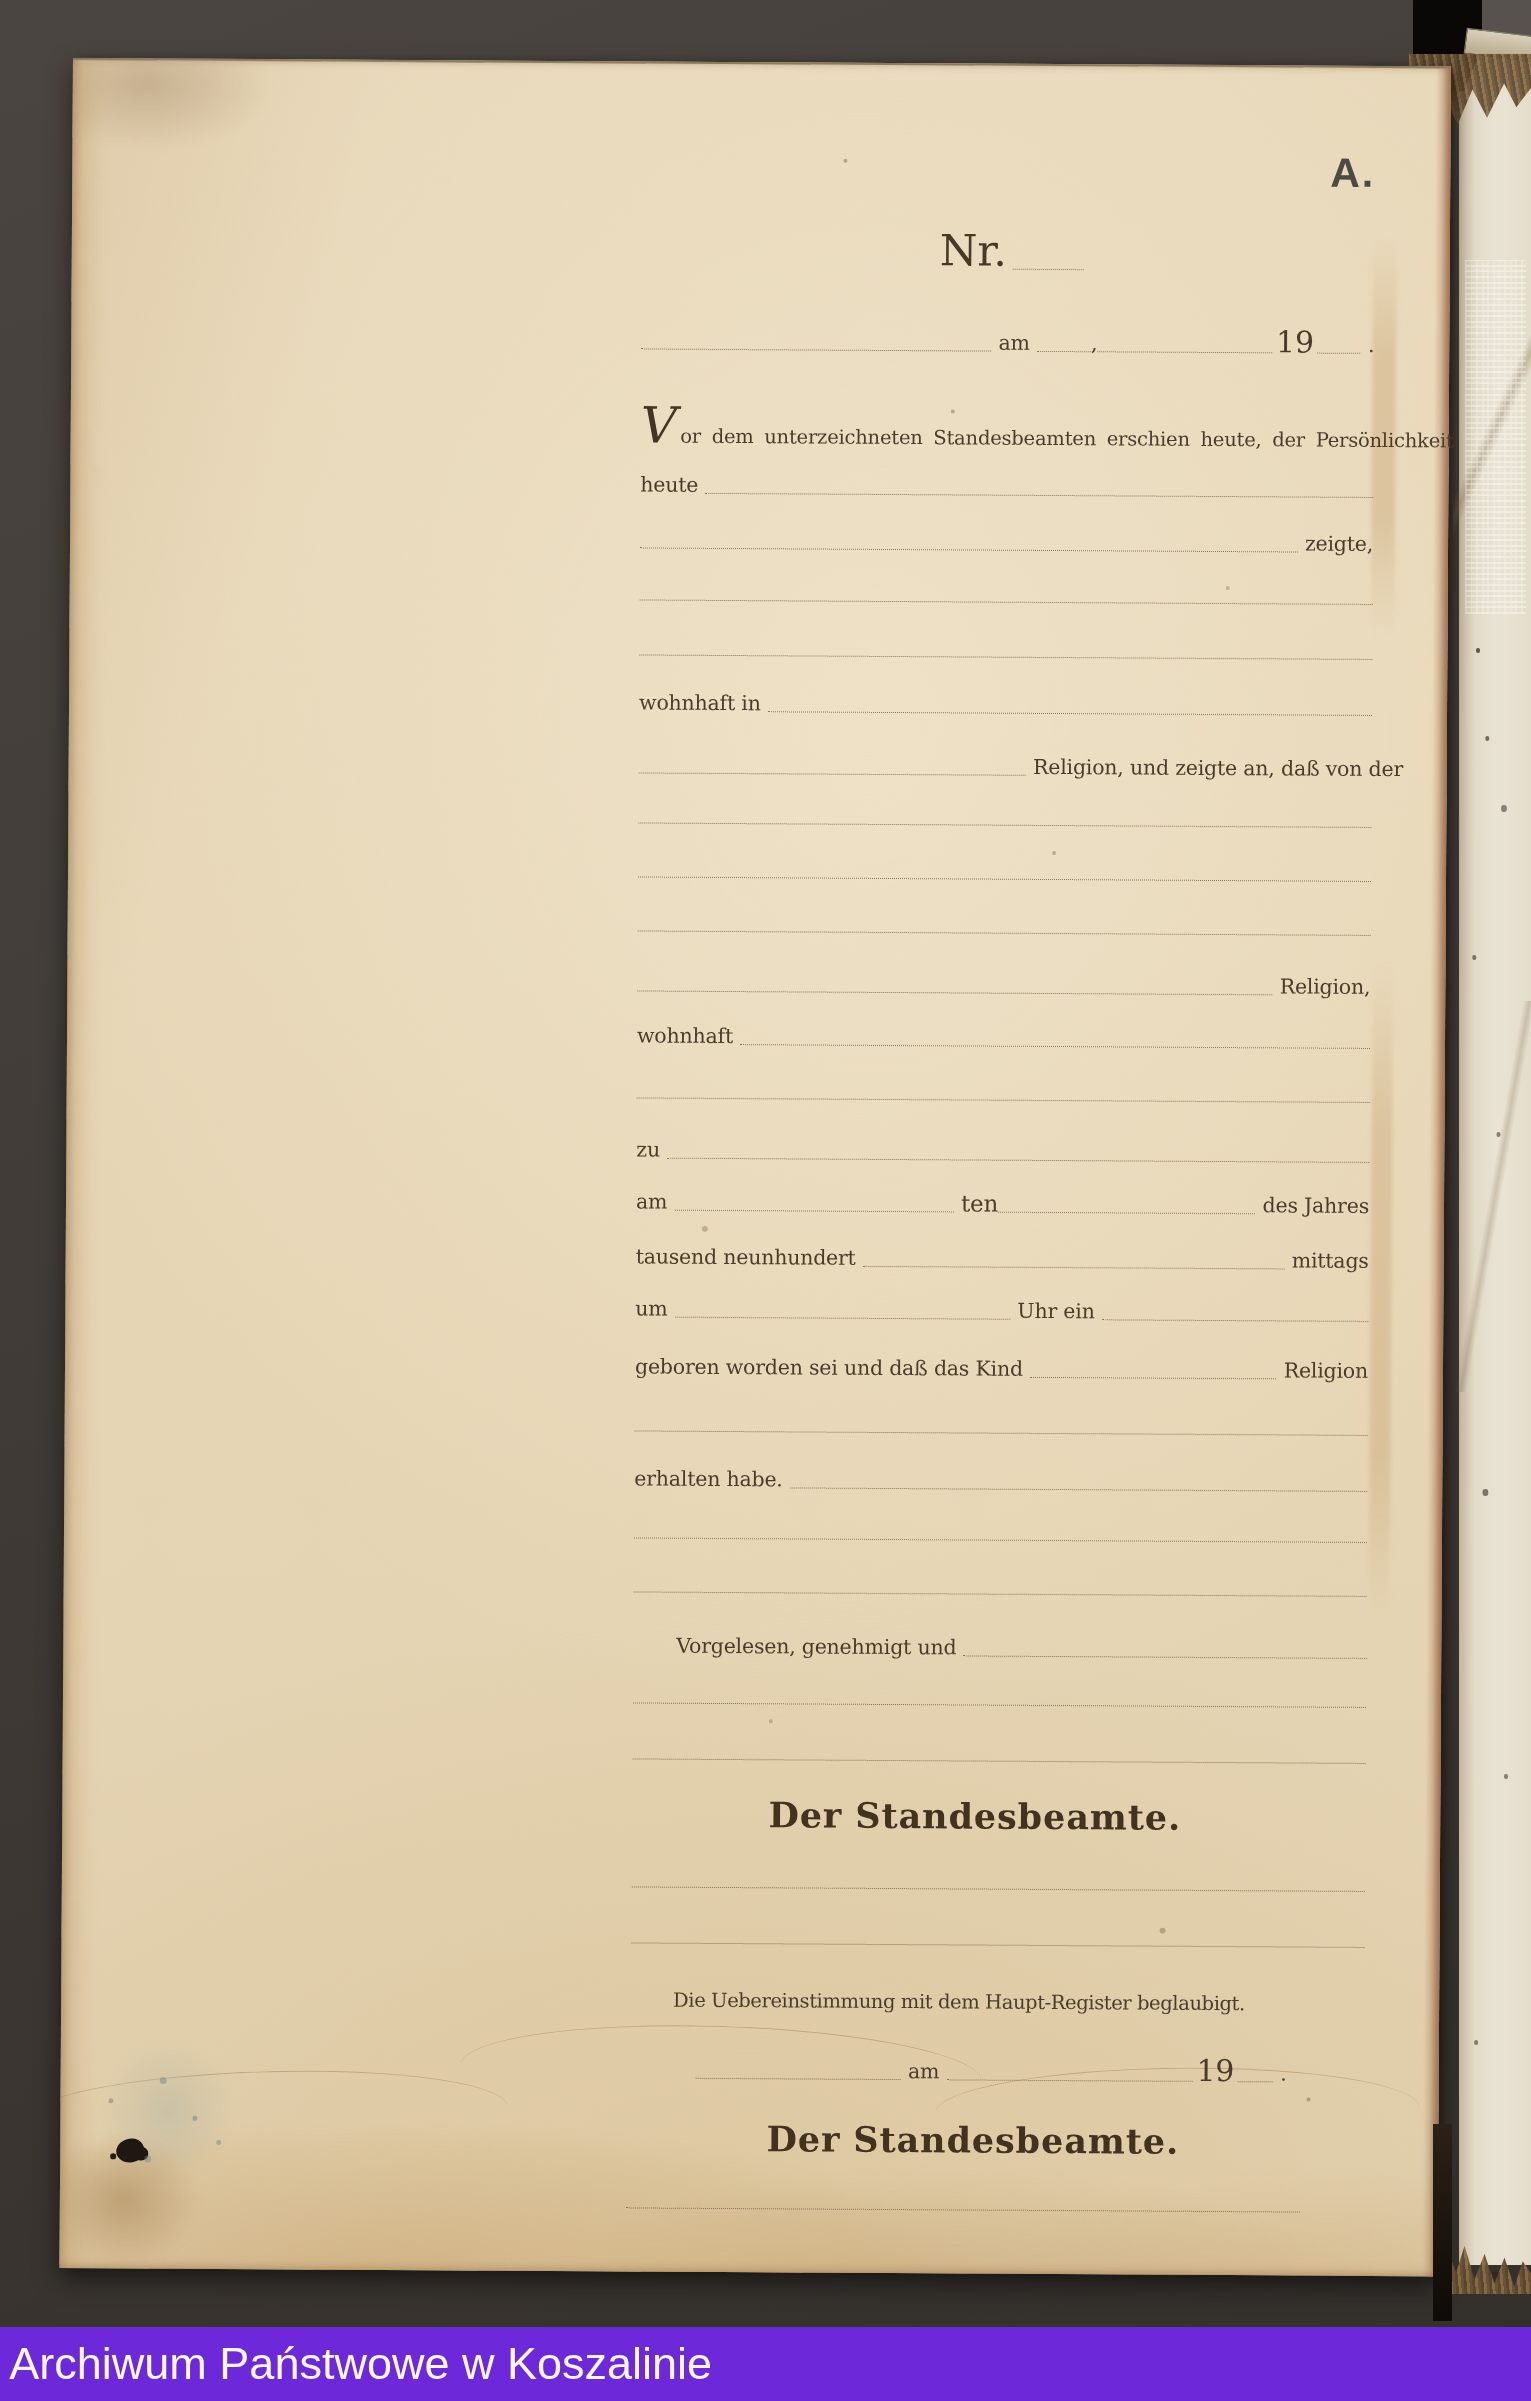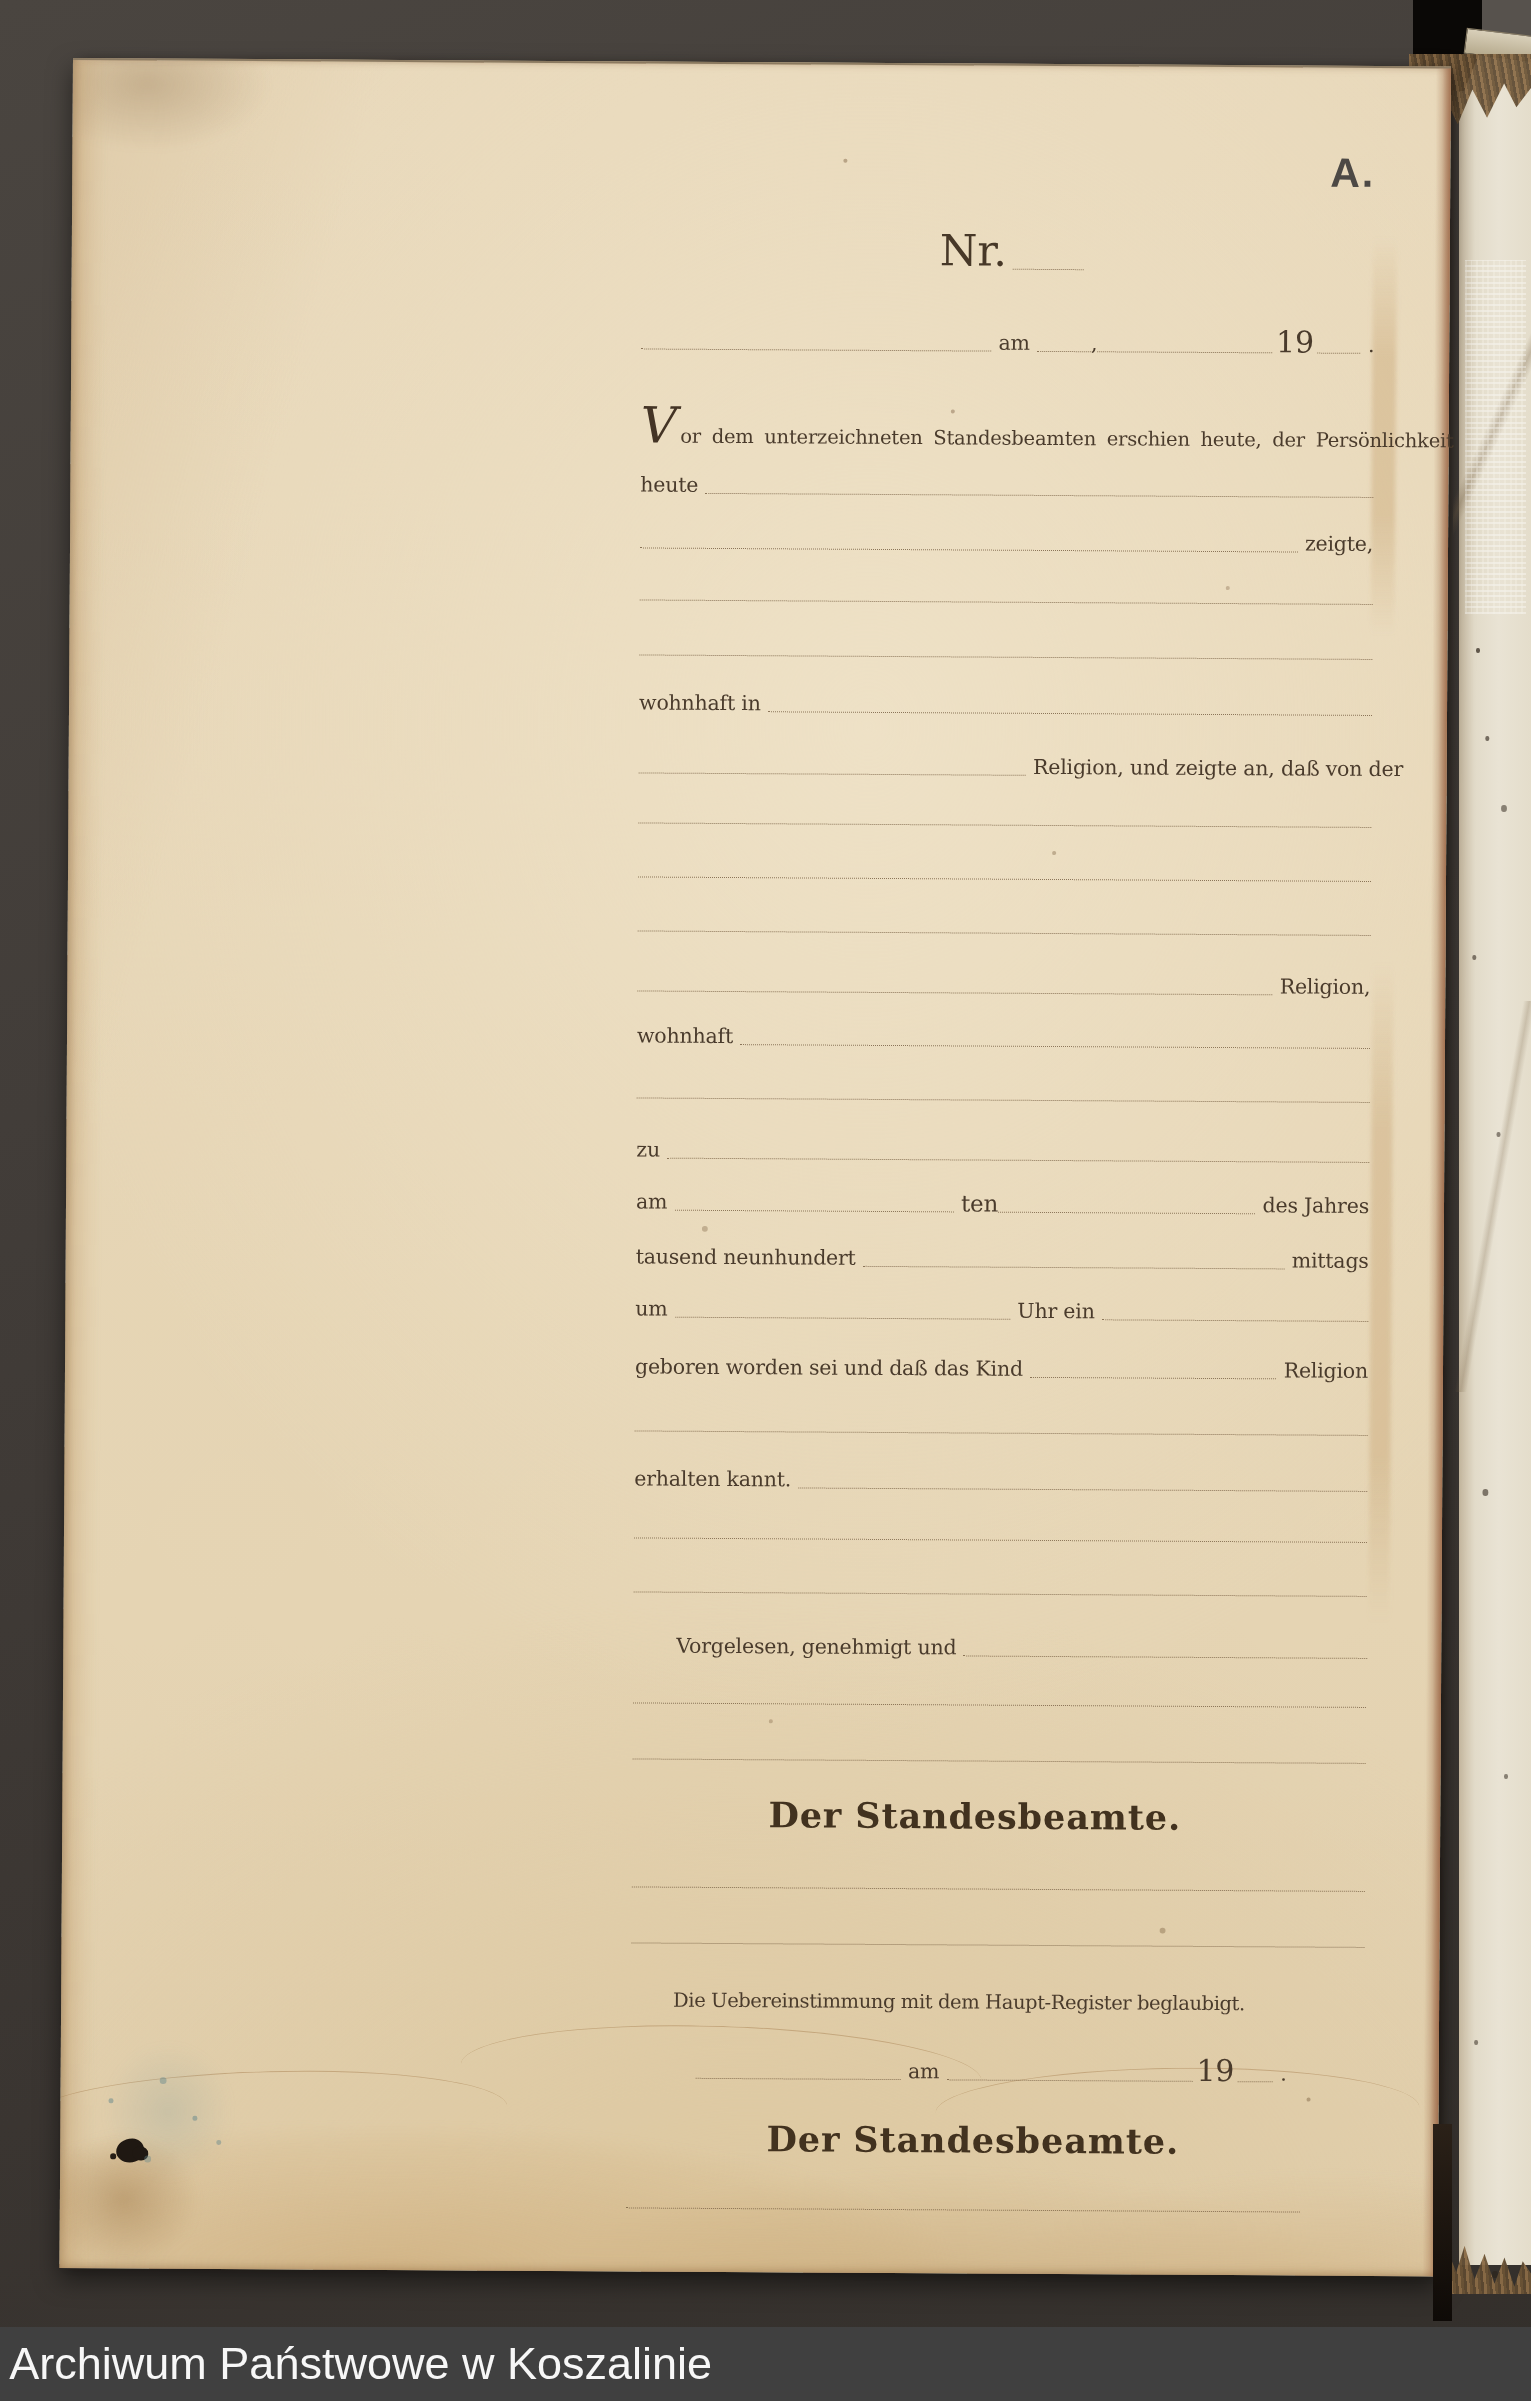--- a/index.html
+++ b/index.html
@@ -133,21 +133,21 @@
   .r-am { top:1114px; } .r-taus { top:1169px; } .r-um { top:1221px; } .r-geb { top:1279px; }
   .r-b7 { top:1335px; } .r-erh { top:1391px; }
   .r-b8 { top:1442px; } .r-b9 { top:1496px; }
   .r-vorg { top:1558px; }
   .r-b10 { top:1607px; } .r-b11 { top:1663px; }
   .r-b12 { top:1791px; } .r-b13 { top:1847px; }
   .r-am2 { top:1982px; }
   .r-final { top:2112px; }
 
   
-  .caption-bar { position:absolute; left:0; bottom:0; width:1531px; height:74px; background:#404040; }
+  .caption-bar { position:absolute; left:0; bottom:0; width:1531px; height:74px; background:#6d28d9; }
   .caption-bar span { position:absolute; left:9.3px; top:0; line-height:73px;
     font-family:"Liberation Sans", sans-serif; font-size:45px; color:#f7f7f7; }
 </style>
 </head>
 <body>
 
 <div class="next-page">
   <div class="crease1"></div>
   <div class="crease2"></div>
   <div class="gauze"></div>
@@ -265,21 +265,21 @@
   </div>
   <div class="row r-geb">
     <span class="t">geboren worden sei und daß das Kind</span>
     <span class="dots"></span>
     <span class="tl">Religion</span>
   </div>
   <div class="row r-b7">
       <span class="dots"></span>
     </div>
   <div class="row r-erh">
-    <span class="t">erhalten kannt.</span>
+    <span class="t">erhalten habe.</span>
     <span class="dots"></span>
   </div>
   <div class="row r-b8">
       <span class="dots"></span>
     </div>
   <div class="row r-b9">
       <span class="dots"></span>
     </div>
   <div class="row r-vorg indent">
     <span class="t">Vorgelesen, genehmigt und</span>

